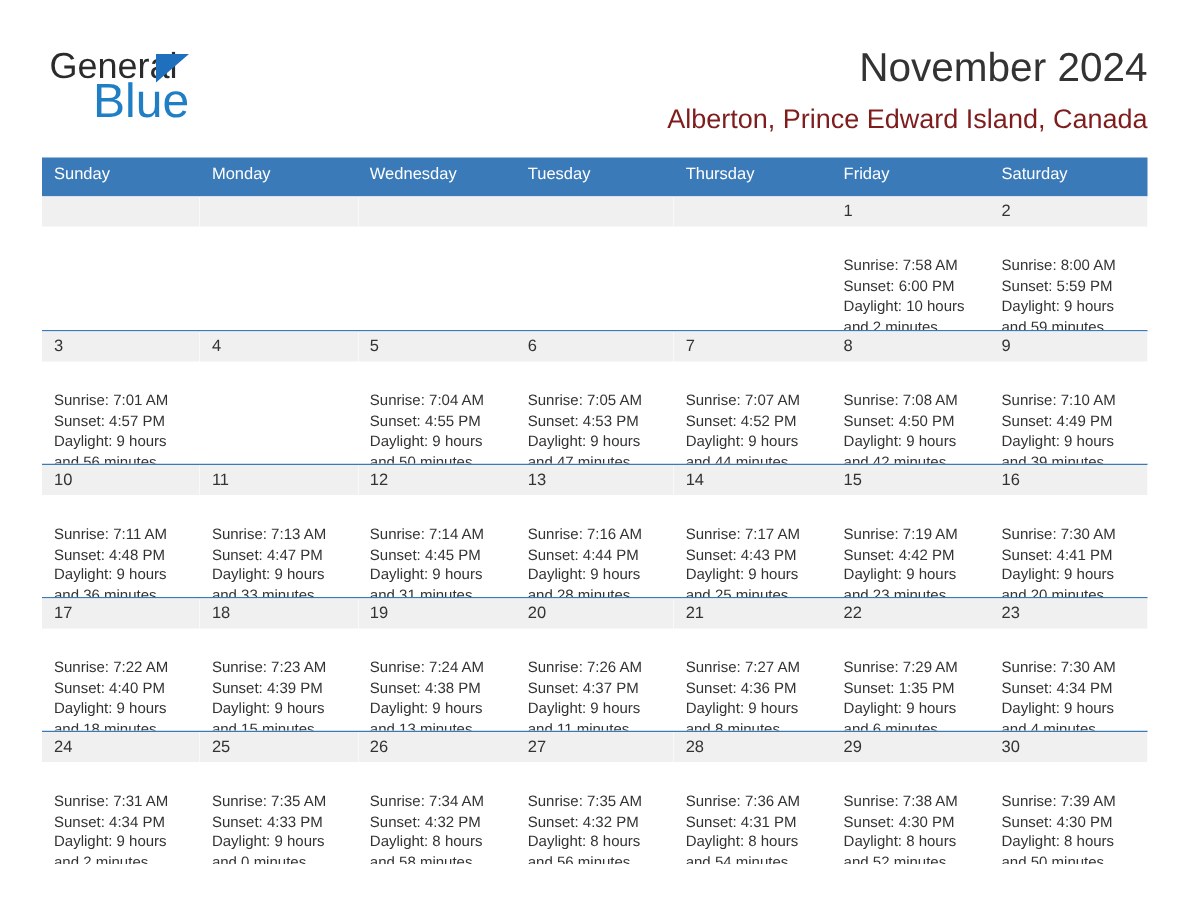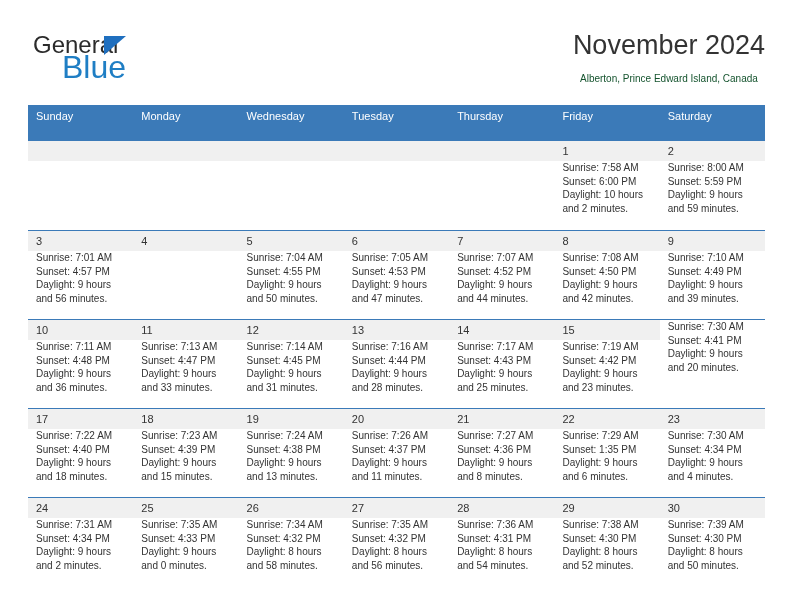--- a/index.html
+++ b/index.html
@@ -63,49 +63,49 @@
     font-size: 32px;
     color: #1f7ec4;
     line-height: 26px;
     font-weight: 400;
   }
 
   .title-block {
     position: absolute;
     right: 0;
     top: 0;
-    text-align: center;
+    text-align: right;
   }
   .cal-title {
     font-size: 27px;
     color: #333333;
     line-height: 34px;
     font-weight: 400;
     white-space: nowrap;
   }
   .cal-subtitle {
     margin-top: 9px;
-    font-size: 10px;
-    color: #14532d;
+    font-size: 18px;
+    color: #7f1d1d;
     line-height: 16px;
     font-weight: 400;
     white-space: nowrap;
   }
 
   
   .calendar {
     position: absolute;
     left: 28px;
     top: 105px;
     width: 737px;
   }
   .weekdays {
     display: flex;
     background: #3b7ab8;
-    height: 36px;
+    height: 26px;
   }
   .weekday {
     flex: 1 1 0;
     box-sizing: border-box;
     color: #ffffff;
     font-size: 11px;
     line-height: 22px;
     padding-left: 8px;
     white-space: nowrap;
     overflow: hidden;
@@ -132,21 +132,21 @@
     box-sizing: border-box;
   }
   .day-num {
     font-size: 11px;
     color: #333333;
     line-height: 20px;
     padding-left: 8px;
     display: block;
   }
   .day-info {
-    padding: 0 6px 0 8px;
+    padding: 20px 6px 0 8px;
     font-size: 10px;
     line-height: 13.6px;
     color: #333333;
   }
   .day-info div {
     white-space: nowrap;
   }
   .day-info .daylight-line {
     white-space: normal;
   }
@@ -354,20 +354,23 @@
             <div class="day-num-band">
               <span class="day-num">15</span>
             </div>
             <div class="day-info">
               <div>Sunrise: 7:19 AM</div>
               <div>Sunset: 4:42 PM</div>
               <div class="daylight-line">Daylight: 9 hours and 23 minutes.</div>
             </div>
           </div>
           <div class="day-cell">
+            <div class="day-num-band">
+              <span class="day-num">16</span>
+            </div>
             <div class="day-info">
               <div>Sunrise: 7:30 AM</div>
               <div>Sunset: 4:41 PM</div>
               <div class="daylight-line">Daylight: 9 hours and 20 minutes.</div>
             </div>
           </div>
         </div>
         <div class="week">
           <div class="day-cell">
             <div class="day-num-band">

